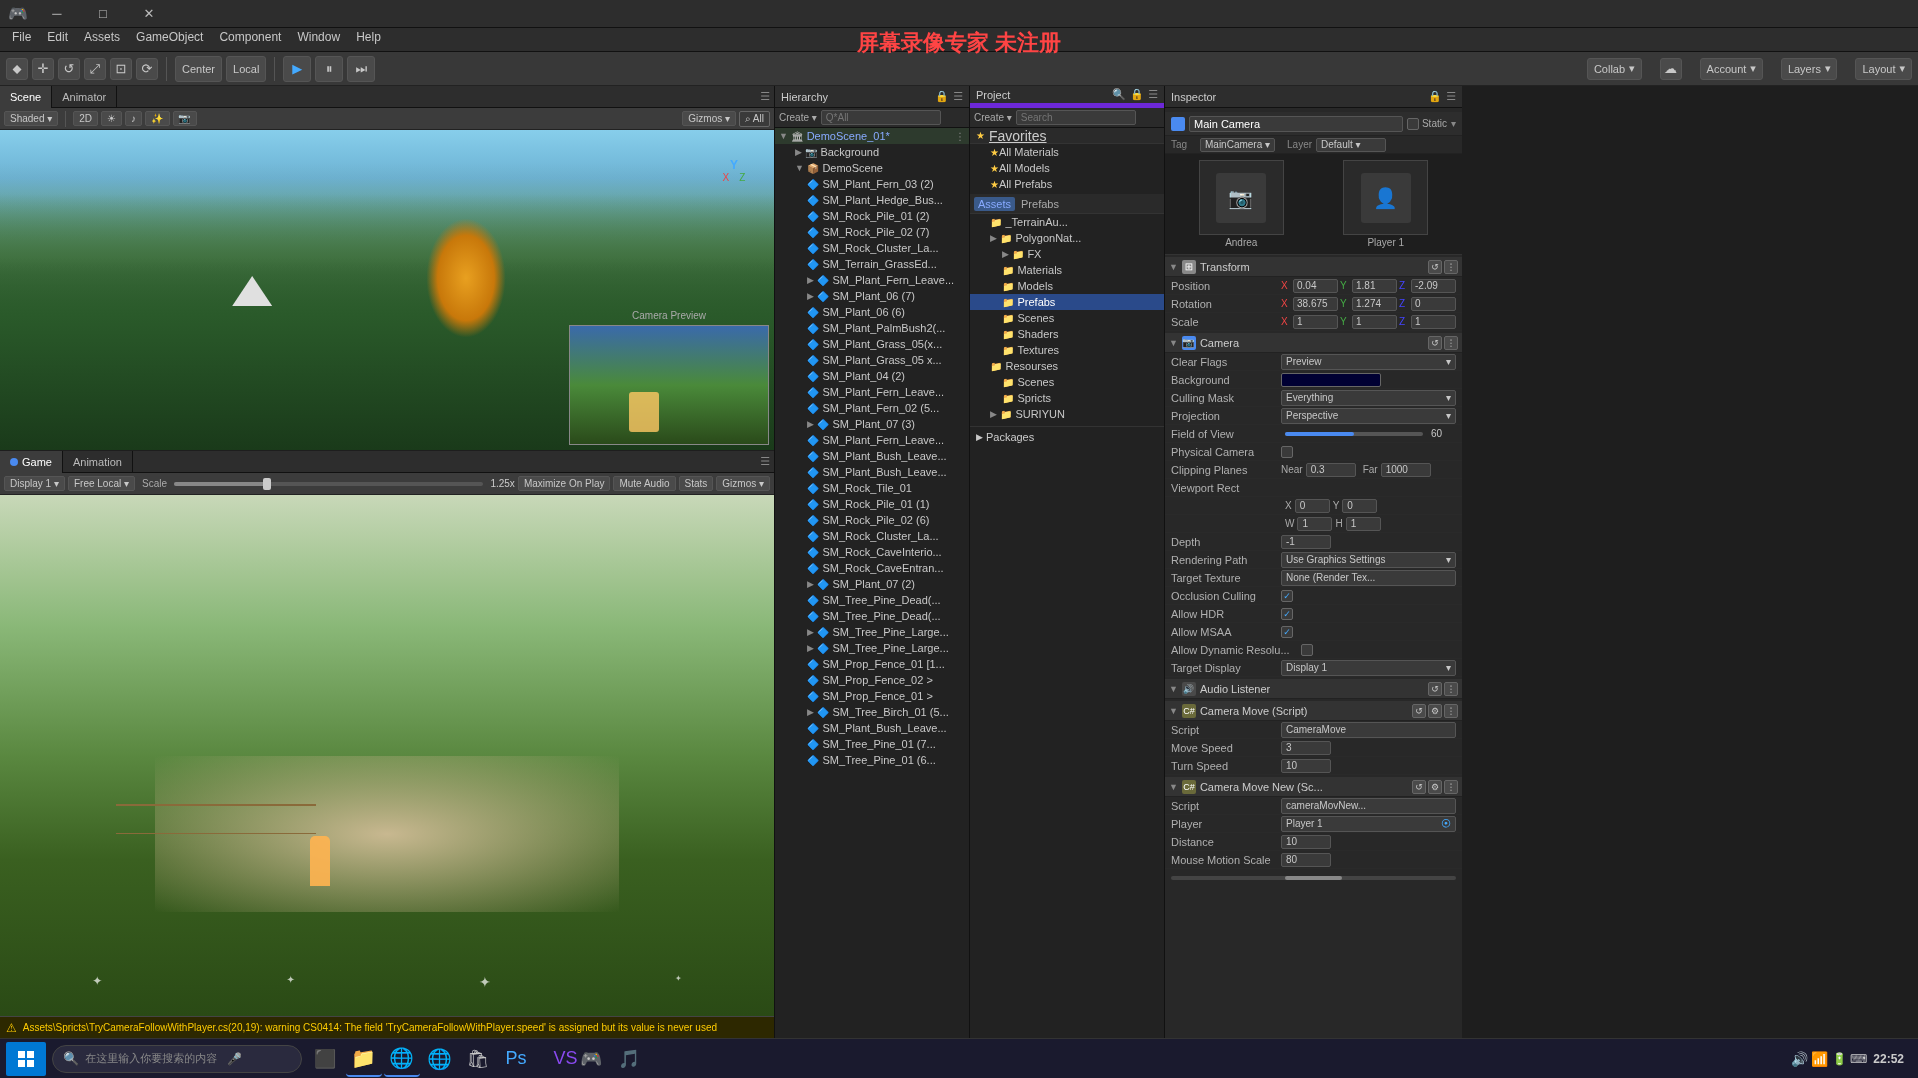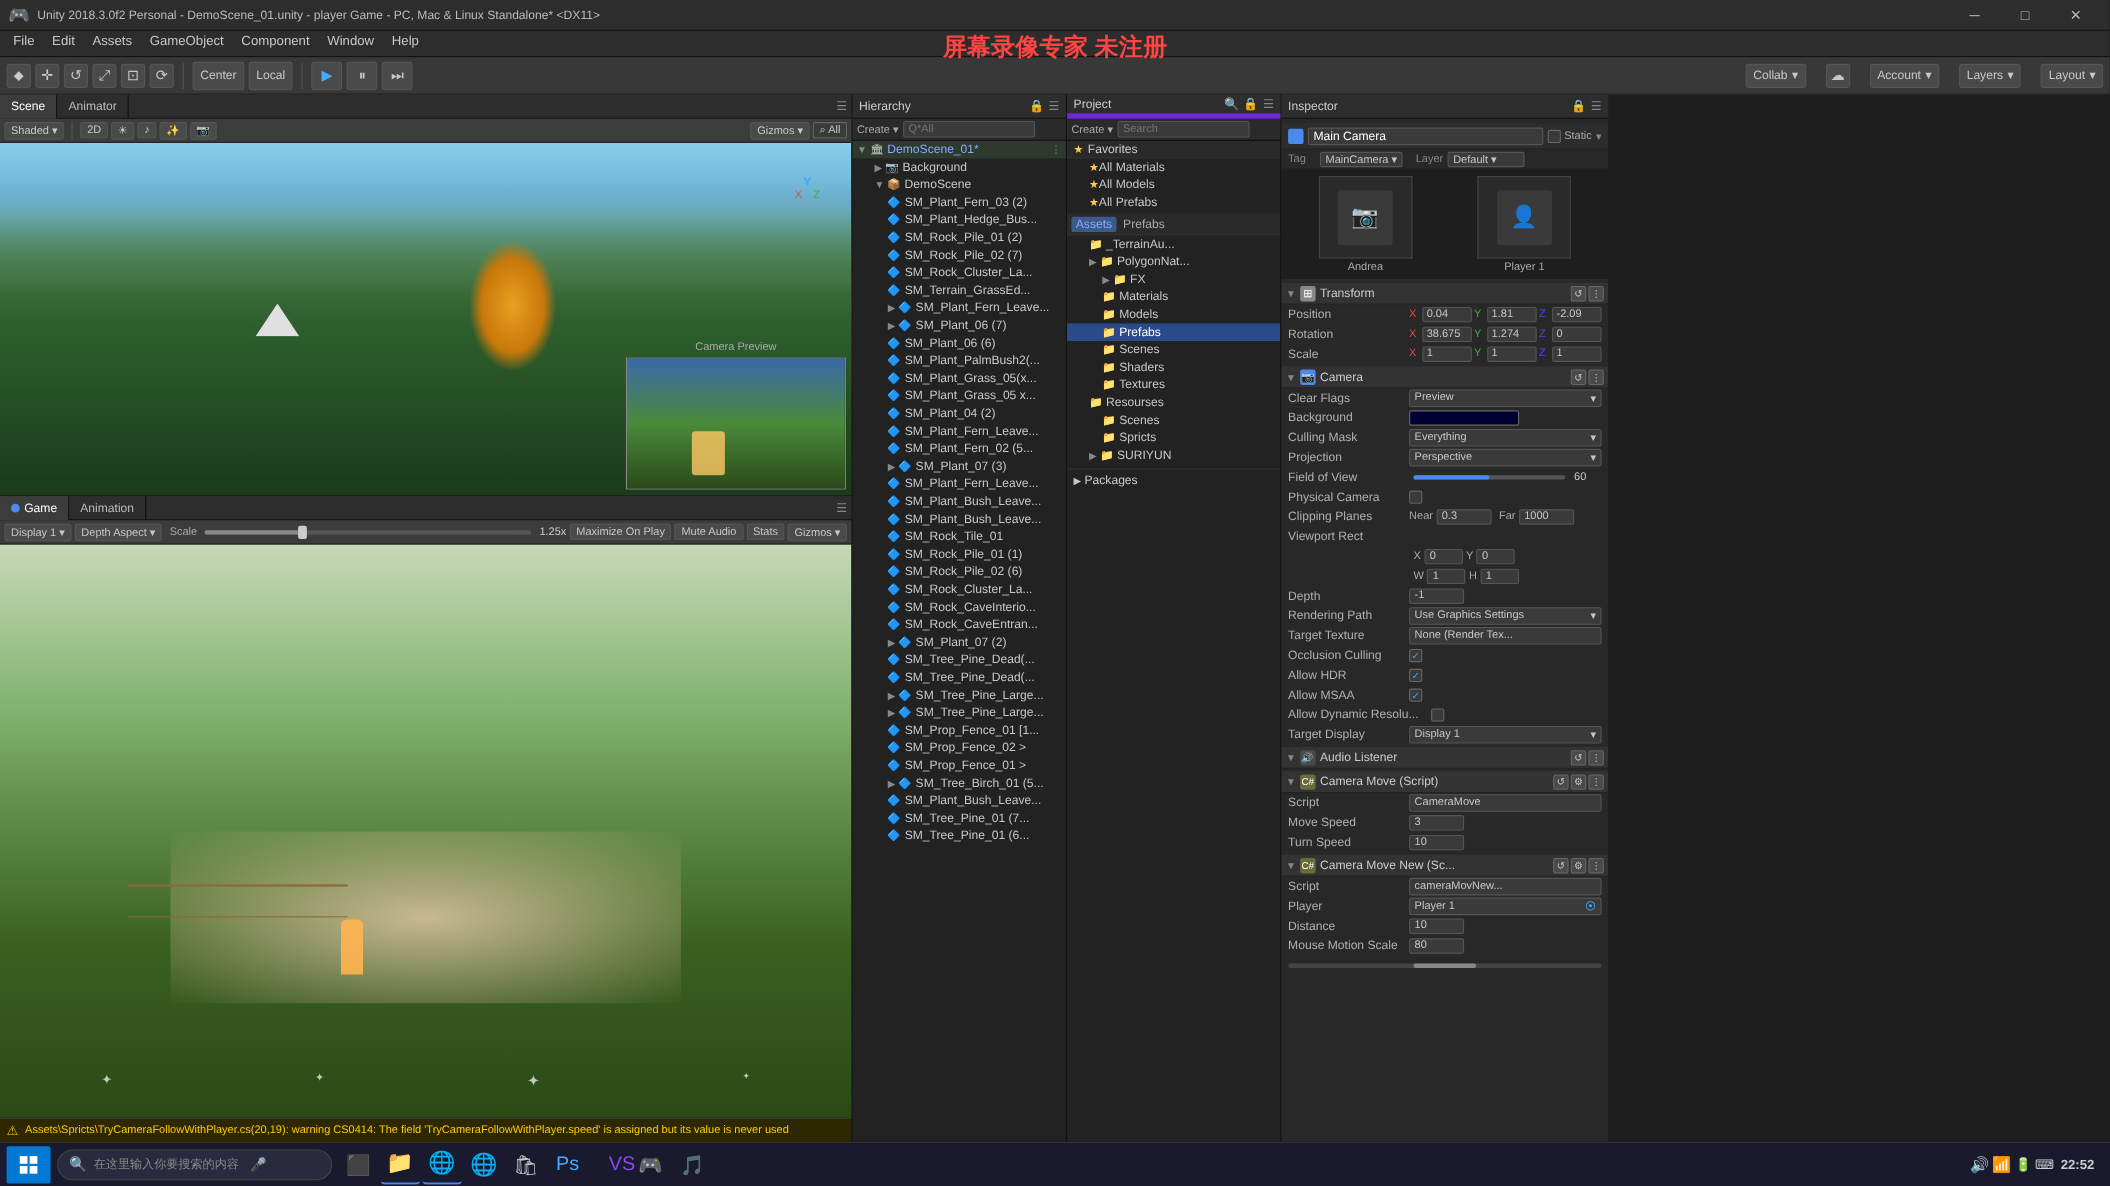--- a/index.html
+++ b/index.html
@@ -94,21 +94,20 @@
 
     .tag-layer-row { height: 18px; display: flex; align-items: center; padding: 0 6px; gap: 4px; border-bottom: 1px solid #222; }
     .tl-label { font-size: 10px; color: #888; width: 25px; }
     .tl-dropdown { background: #3a3a3a; border: 1px solid #555; border-radius: 2px; height: 14px; padding: 0 4px; color: #c8c8c8; font-size: 10px; display: flex; align-items: center; gap: 2px; cursor: pointer; min-width: 70px; }
   </style>
 </head>
 <body>
 
 <div id="titlebar">
   <span style="margin-right:6px; font-size:16px;">🎮</span>
-  <span style="flex:1; font-size:11px; color:#bbb;">Unity 2018.3.0f2 Personal - DemoScene_01.unity - player Game - PC, Mac &amp; Linux Standalone* &lt;DX11&gt;</span>
   <div style="display:flex; gap:0;">
     <div style="width:46px;height:28px;display:flex;align-items:center;justify-content:center;cursor:pointer;font-size:13px;color:#bbb;">─</div>
     <div style="width:46px;height:28px;display:flex;align-items:center;justify-content:center;cursor:pointer;font-size:13px;color:#bbb;">□</div>
     <div style="width:46px;height:28px;display:flex;align-items:center;justify-content:center;cursor:pointer;font-size:13px;color:#bbb;">✕</div>
   </div>
 </div>
 
 <div class="watermark">屏幕录像专家 未注册</div>
 
 <div id="menubar">
@@ -215,21 +214,21 @@
 
     <div class="panel-tabs" style="margin-top:1px;">
       <div class="panel-tab active" style="display:flex; align-items:center; gap:4px;"><span style="width:8px;height:8px;background:#4a8af0;border-radius:50%;display:inline-block;"></span>Game</div>
       <div class="panel-tab">Animation</div>
       <div style="flex:1;"></div>
       <div style="font-size:11px; color:#888; padding: 0 4px; cursor:pointer;">☰</div>
     </div>
 
     <div style="height:22px; background:#3c3c3c; display:flex; align-items:center; padding:0 4px; gap:3px; border-bottom:1px solid #222;">
       <div class="scene-tb-item">Display 1 ▾</div>
-      <div class="scene-tb-item">Depth Aspect ▾</div>
+      <div class="scene-tb-item">Free Local ▾</div>
       <div style="font-size:10px; color:#aaa; margin-left:4px;">Scale</div>
       <div style="flex:1; height:4px; background:#555; border-radius:2px; position:relative; margin:0 4px;">
         <div style="position:absolute; left:0; top:0; width:30%; height:100%; background:#888; border-radius:2px;"></div>
         <div style="position:absolute; left:30%; top:-4px; width:8px; height:12px; background:#ccc; border-radius:2px; transform:translateX(-50%);"></div>
       </div>
       <div style="font-size:10px; color:#ccc;">1.25x</div>
       <div class="scene-tb-item">Maximize On Play</div>
       <div class="scene-tb-item">Mute Audio</div>
       <div class="scene-tb-item">Stats</div>
       <div class="scene-tb-item">Gizmos ▾</div>
@@ -341,21 +340,21 @@
       <div style="font-size:10px; color:#aaa; cursor:pointer;">Create ▾</div>
       <input type="text" placeholder="Search" style="background: rgb(58, 58, 58); border: 1px solid rgb(85, 85, 85); color: rgb(204, 204, 204); font-size: 10px; padding: 1px 4px; width: 120px; border-radius: 2px;">
     </div>
 
     <div style="display:flex; flex:1; overflow:hidden;">
 
       <div style="width:100%; overflow-y:auto; background:#222;">
 
         <div style="height:16px; display:flex; align-items:center; padding:0 6px; background:#2a2a2a; border-bottom:1px solid #333;">
           <span style="font-size:10px; color:#ffcc44;">★</span>
-          <span style="font-size:11px; color:#ccc; margin-left:4px;">Favorites</span>
+          <span style="font-size:14px; color:#ccc; margin-left:4px;text-decoration:underline;">Favorites</span>
         </div>
         <div class="tree-item indent1"><span style="font-size:10px; color:#ffcc44;">★</span> All Materials</div>
         <div class="tree-item indent1"><span style="font-size:10px; color:#ffcc44;">★</span> All Models</div>
         <div class="tree-item indent1"><span style="font-size:10px; color:#ffcc44;">★</span> All Prefabs</div>
 
         <div style="height:20px; display:flex; align-items:center; gap:6px; padding:0 4px; background:#2a2a2a; border-bottom:1px solid #333; margin-top:2px;">
           <div style="font-size:11px; color:#8af; cursor:pointer; padding: 1px 4px; background:#3a5a8a; border-radius:2px;">Assets</div>
           <div style="font-size:11px; color:#aaa; cursor:pointer;">Prefabs</div>
         </div>
 

